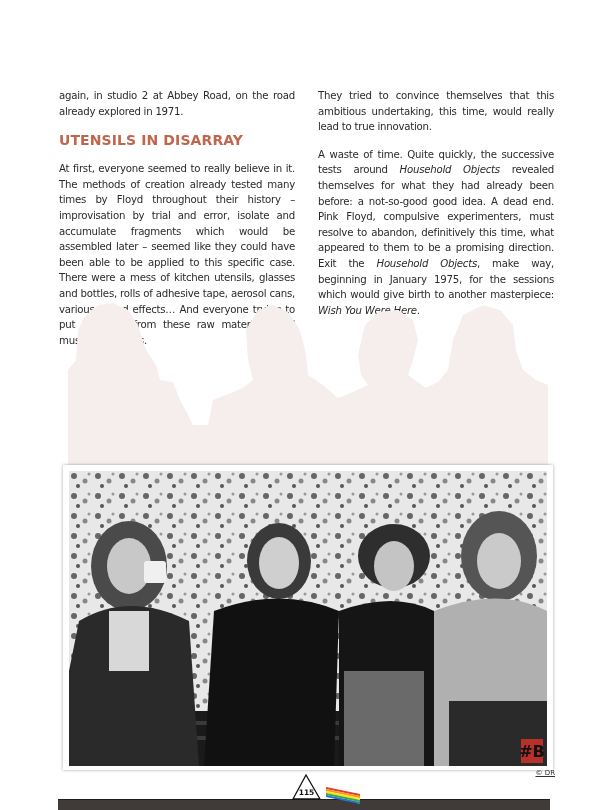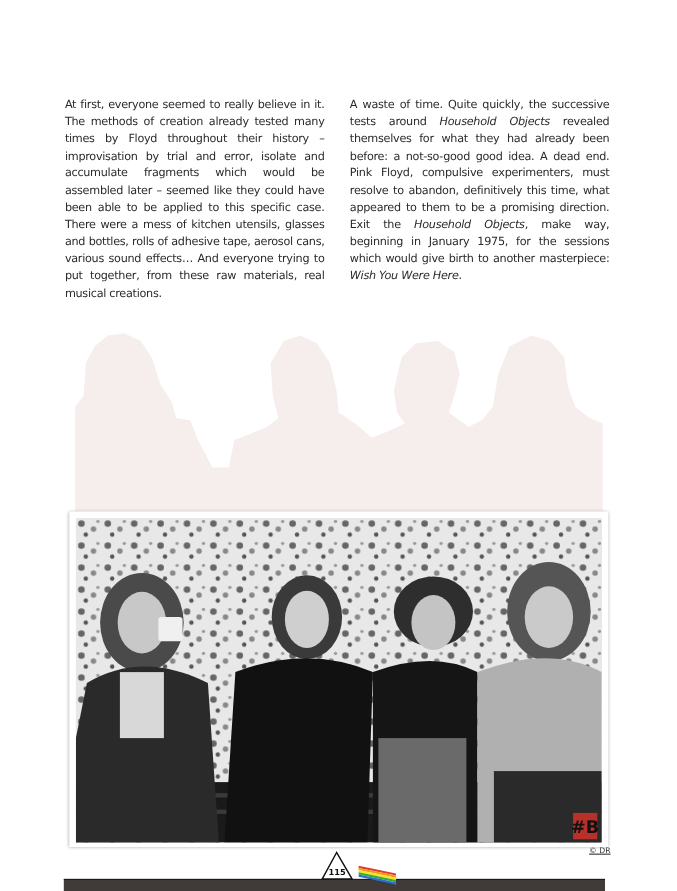--- a/index.html
+++ b/index.html
@@ -21,24 +21,27 @@
            background: #ddd; }
   .credit { position: absolute; right: 60px; top: 769px; font-size: 7px; color: #333; text-decoration: underline; }
   .footer-bar { position: absolute; left: 58px; top: 799px; width: 492px; height: 10px;
                 background: #403a38; border-top: 1px solid #1e1c1b; }
   .prism { position: absolute; left: 290px; top: 772px; width: 70px; height: 38px; }
 </style>
 </head>
 <body>
 
 <div class="col col-left">
+  <p>again, in studio 2 at Abbey Road, on the road already explored in 1971.</p>
+  <p class="heading">UTENSILS IN DISARRAY</p>
   <p>At first, everyone seemed to really believe in it. The methods of creation already tested many times by Floyd throughout their history – improvisation by trial and error, isolate and accumulate fragments which would be assembled later – seemed like they could have been able to be applied to this specific case. There were a mess of kitchen utensils, glasses and bottles, rolls of adhesive tape, aerosol cans, various sound effects… And everyone trying to put together, from these raw materials, real musical creations.</p>
 </div>
 
 <div class="col col-right">
+  <p>They tried to convince themselves that this ambitious undertaking, this time, would really lead to true innovation.</p>
   <p><span>A waste of time. Quite quickly, the successive tests around </span><span class="i">Household Objects</span><span> revealed themselves for what they had already been before: a not-so-good good idea. A dead end. Pink Floyd, compulsive experimenters, must resolve to abandon, definitively this time, what appeared to them to be a promising direction. </span><span class="b">Exit the </span><span class="b i">Household Objects</span><span class="b">, make way, beginning in January 1975, for the sessions which would give birth to another masterpiece: </span><span class="b i">Wish You Were Here</span><span class="b">.</span></p>
 </div>
 
 <svg class="silhouette" viewBox="0 0 480 165" preserveAspectRatio="none">
   <path fill="#f6eeec" d="M0,70 L8,60 L10,30 L18,15 L30,5 L45,3 L60,10 L70,25 L78,50 L88,65 L92,80 L105,82 L112,100 L120,115 L125,125 L140,125 L145,100 L158,95 L175,88 L185,80 L180,60 L178,30 L190,10 L205,5 L220,12 L232,30 L238,55 L240,75 L255,85 L270,98 L285,92 L300,85 L293,75 L290,55 L297,25 L310,12 L330,10 L345,20 L350,40 L345,60 L340,75 L358,88 L370,82 L380,70 L385,40 L395,15 L415,5 L432,10 L445,25 L448,50 L455,70 L468,80 L480,85 L480,165 L0,165 Z"></path>
 </svg>
 
 <div class="photo-frame">
   <svg class="photo" viewBox="0 0 478 295" preserveAspectRatio="none">
     <defs>

